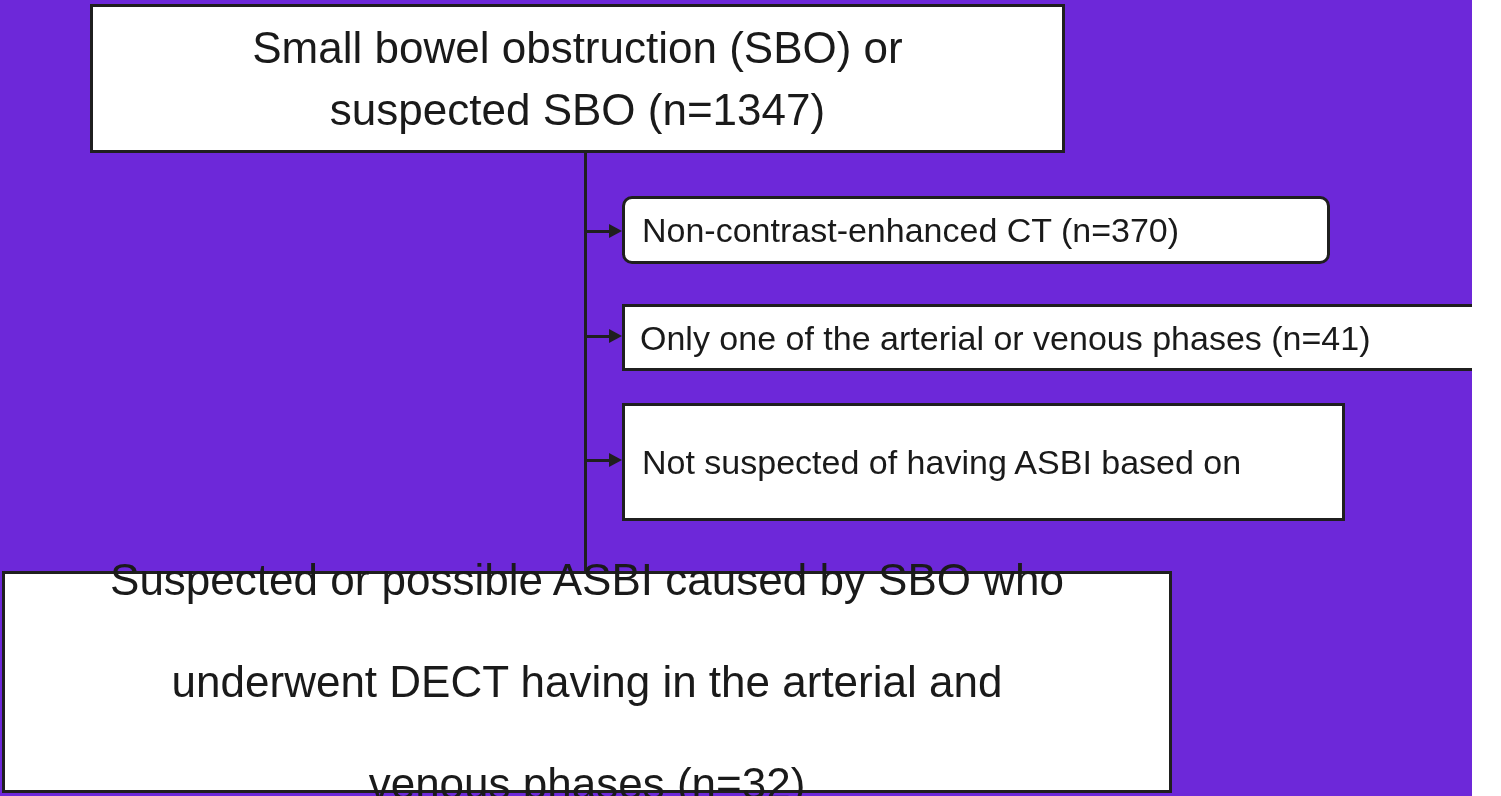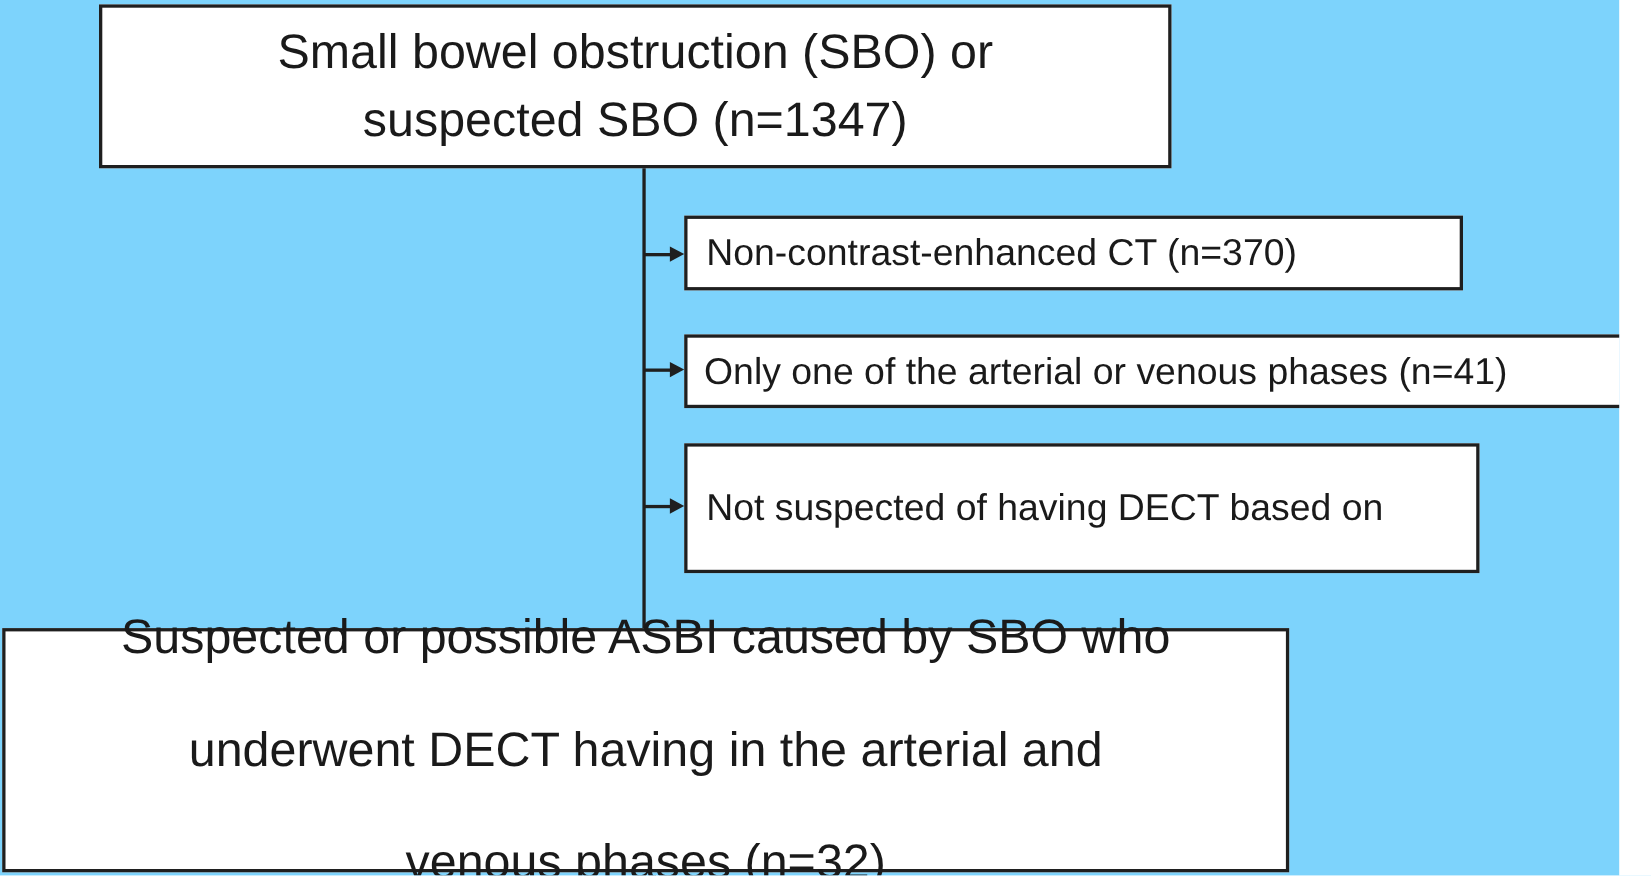--- a/index.html
+++ b/index.html
@@ -1,41 +1,41 @@
 <!DOCTYPE html>
 <html><head>
 <meta charset="utf-8">
 <style>
   html, body { margin: 0; padding: 0; background: #ffffff; }
   .canvas {
     position: relative;
     width: 1472px;
     height: 796px;
-    background: #7dd3fc;
+    background: #6d28d9;
     font-family: "Liberation Sans", sans-serif;
     color: #1a1a1a;
     overflow: hidden;
   }
   .box {
     position: absolute;
     background: #ffffff;
     border: 3px solid #1f1f1f;
     box-sizing: border-box;
     display: flex;
     flex-direction: column;
     justify-content: center;
   }
   .box.center { align-items: center; text-align: center; }
   .box.left   { align-items: flex-start; text-align: left; }
   .big { font-size: 44px; line-height: 62px; }
   .mid { font-size: 34px; line-height: 50px; }
   .line { display: block; white-space: nowrap; }
 
   #top-box    { left: 90px;  top: 4px;   width: 975px;  height: 149px; }
-  #side-box-1 { left: 622px; top: 196px; width: 708px;  height: 68px;  padding-left: 17px; }
+  #side-box-1 { left: 622px; top: 196px; width: 708px;  height: 68px;  padding-left: 17px; border-radius: 10px; }
   #side-box-2 { left: 622px; top: 304px; width: 874px;  height: 67px;  padding-left: 15px; }
   #side-box-3 { left: 622px; top: 403px; width: 723px;  height: 118px; padding-left: 17px; }
   #bottom-box { left: 2px;   top: 571px; width: 1170px; height: 222px; gap: 40px; }
 
   .trunk {
     position: absolute;
     left: 584px; top: 153px;
     width: 3px; height: 418px;
     background: #1f1f1f;
   }
@@ -79,21 +79,21 @@
 
   <div class="branch" id="branch-2"></div>
   <div class="arrow-head" id="arrow-2"></div>
   <div class="box left mid" id="side-box-2">
     <span class="line">Only one of the arterial or venous phases (n=41)</span>
   </div>
 
   <div class="branch" id="branch-3"></div>
   <div class="arrow-head" id="arrow-3"></div>
   <div class="box left mid" id="side-box-3">
-    <span class="line">Not suspected of having DECT based on</span>
+    <span class="line">Not suspected of having ASBI based on</span>
   </div>
 
   <div class="box center big" id="bottom-box">
     <span class="line">Suspected or possible ASBI caused by SBO who</span>
     <span class="line">underwent DECT having in the arterial and</span>
     <span class="line">venous phases (n=32)</span>
   </div>
 
 </div>
 

